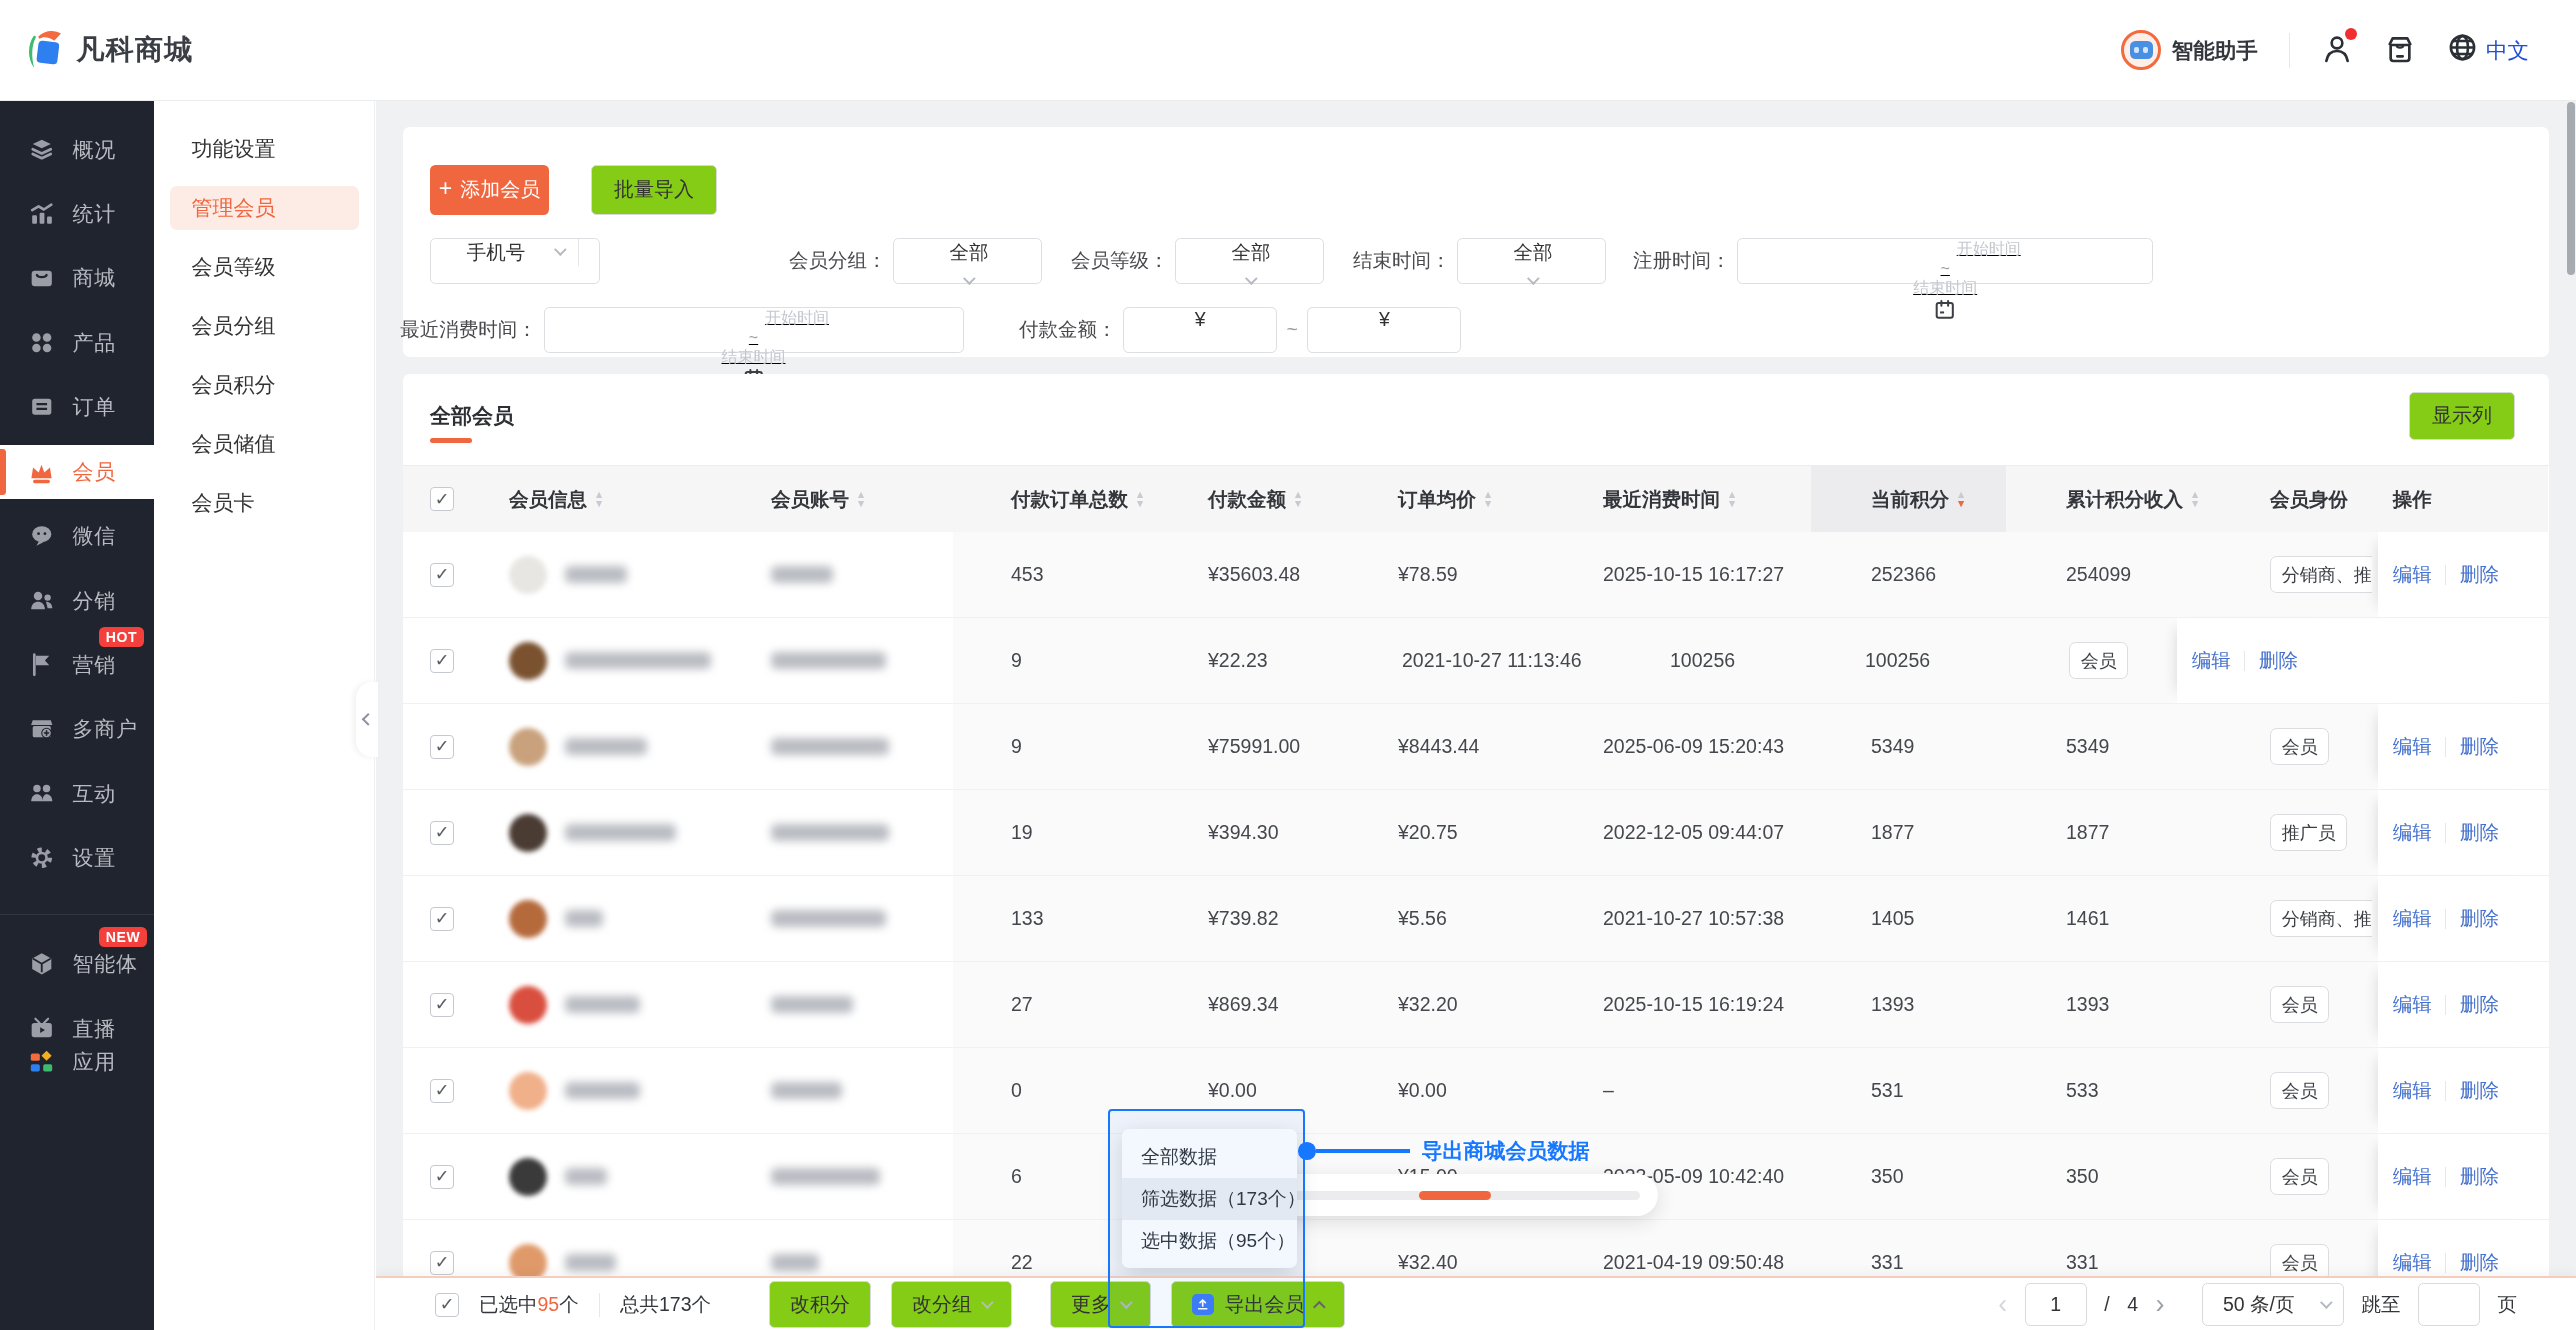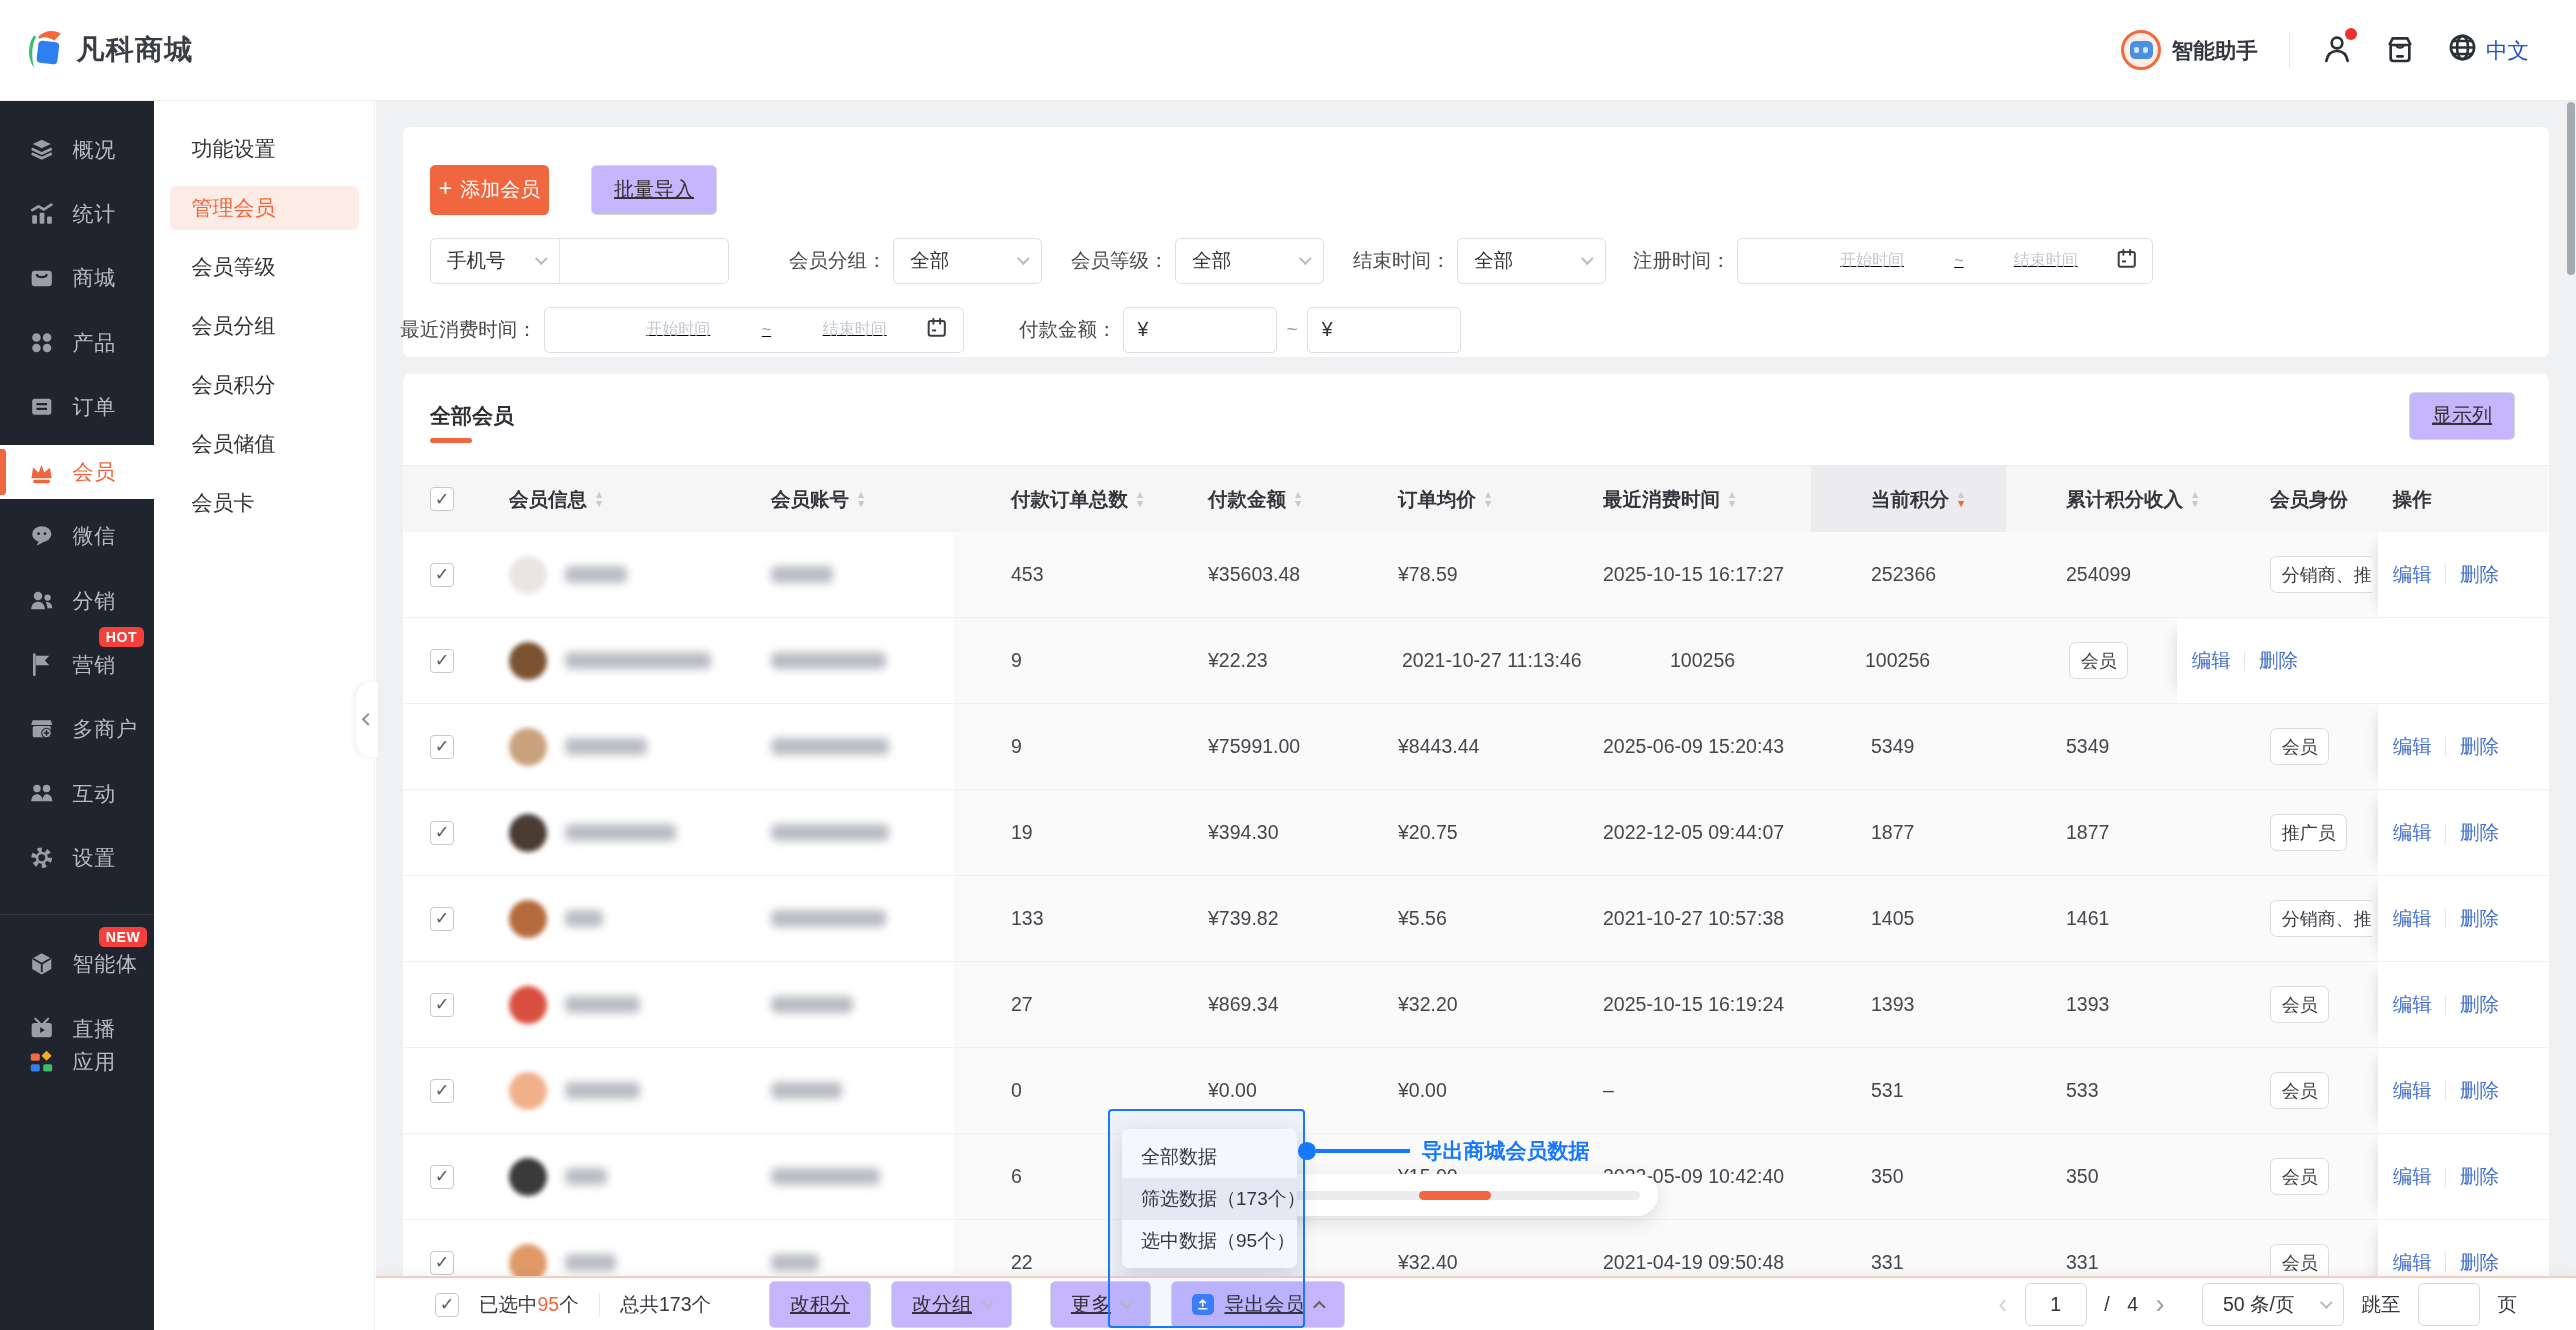--- a/index.html
+++ b/index.html
@@ -38,27 +38,27 @@
   .sub-item{position:absolute;left:16px;width:189px;height:44px;display:flex;align-items:center;padding-left:21.5px;font-size:21px;color:#333;border-radius:6.7px;cursor:pointer;white-space:nowrap;}
   .sub-item.active{background:#fdece5;color:#f0663f;}
   .collapse-handle{position:absolute;left:356px;top:682px;width:21.5px;height:75px;background:#fff;border-radius:16px 0 0 16px;box-shadow:-2.7px 0 6.7px rgba(0,0,0,.06);display:flex;align-items:center;justify-content:center;z-index:16;cursor:pointer;}
 
   
   .main{position:absolute;left:376px;top:101px;width:2200px;height:1230px;background:#f0f1f3;overflow:hidden;}
   .card{position:absolute;background:#fff;border-radius:6.7px;}
   .filter-card{left:27px;top:25.5px;width:2146px;height:230px;}
   .btn{display:inline-flex;align-items:center;justify-content:center;border-radius:5.4px;font-size:20px;cursor:pointer;white-space:nowrap;}
   .btn-primary{background:#f0663f;color:#fff;border:none;}
-  .btn-plain{background:#c4b5fd;color:#333;border:1.3px solid #d9d9d9;text-decoration:underline;}
+  .btn-plain{background:#84cc16;color:#333;border:1.3px solid #d9d9d9;}
   .add-btn{position:absolute;left:27px;top:38px;width:119px;height:50px;gap:8px;}
   .import-btn{position:absolute;left:188px;top:38px;width:126px;height:50px;}
   .plus{font-size:23px;line-height:1;margin-top:-2.7px;}
   .fgroup{position:absolute;display:flex;align-items:center;}
   .flabel{font-size:19.5px;color:#4a4a4e;margin-right:6.7px;white-space:nowrap;}
-  .fbox{height:46px;background:#fff;border:1.3px solid #dcdee2;border-radius:5.4px;display:flex;align-items:center;}
+  .fbox{height:46px;background:#fff;border:1.3px solid #dcdee2;border-radius:5.4px;display:flex;align-items:center;flex-direction:column;}
   .sel{justify-content:space-between;padding:0 13.4px 0 16px;font-size:19.5px;color:#333;cursor:pointer;}
   .ph{color:#c3c7cf;}
   .chv{display:inline-block;width:8.7px;height:8.7px;border-right:2px solid #b6bac2;border-bottom:2px solid #b6bac2;transform:rotate(45deg);margin-top:-4.7px;}
   .chv.up{transform:rotate(-135deg);margin-top:4.7px;}
   .chv.dark{border-color:#666;}
   .daterange{justify-content:space-between;padding:0 14.8px;font-size:16px;text-decoration:underline;}
   .daterange .sep{color:#9a9ea6;margin:0 12px;}
   .combo .sel-part{display:flex;align-items:center;gap:31px;padding:0 13.4px 0 16px;font-size:19.5px;color:#333;border-right:1.3px solid #e4e6ea;height:100%;cursor:pointer;}
   .combo input{border:none;outline:none;font-size:19.5px;width:168px;padding:0 13.4px;background:transparent;}
   .amount{padding:0 13.4px;font-size:19.5px;color:#333;}

